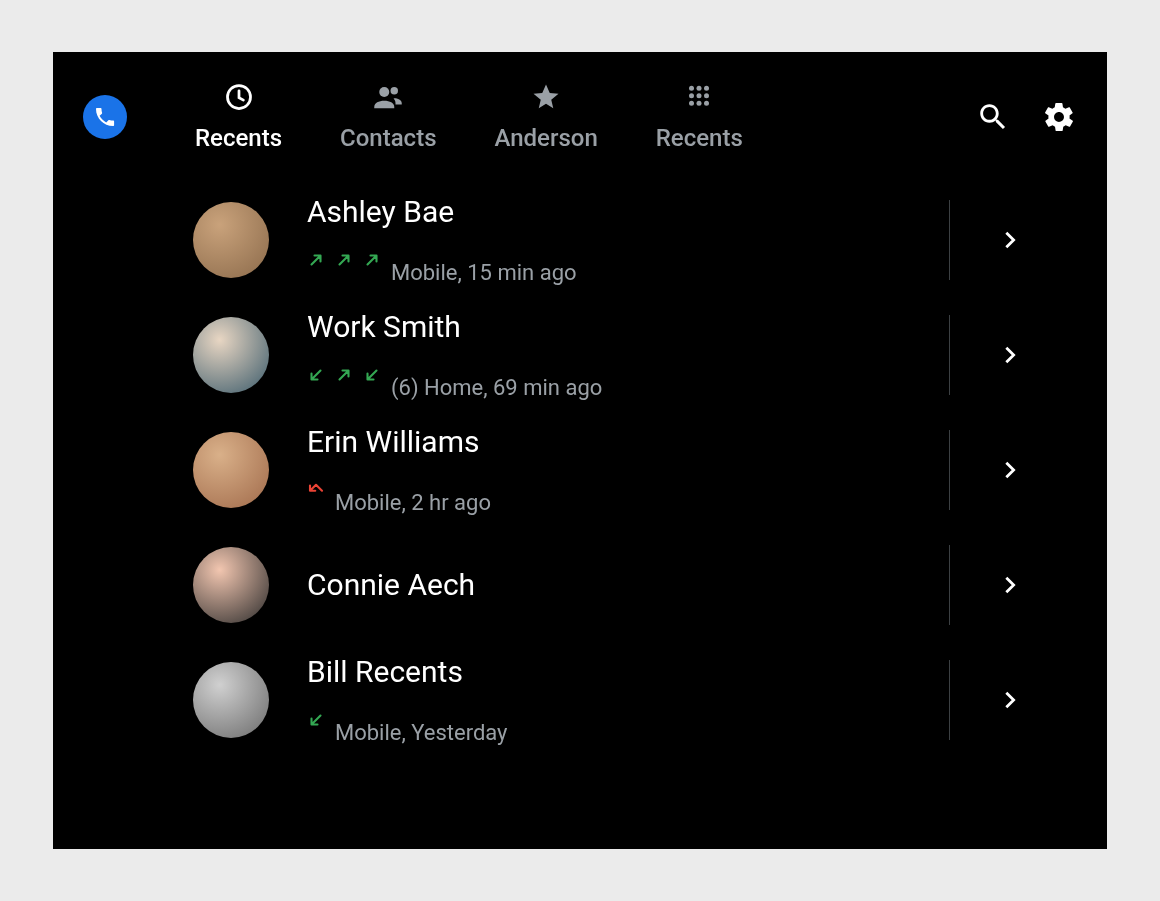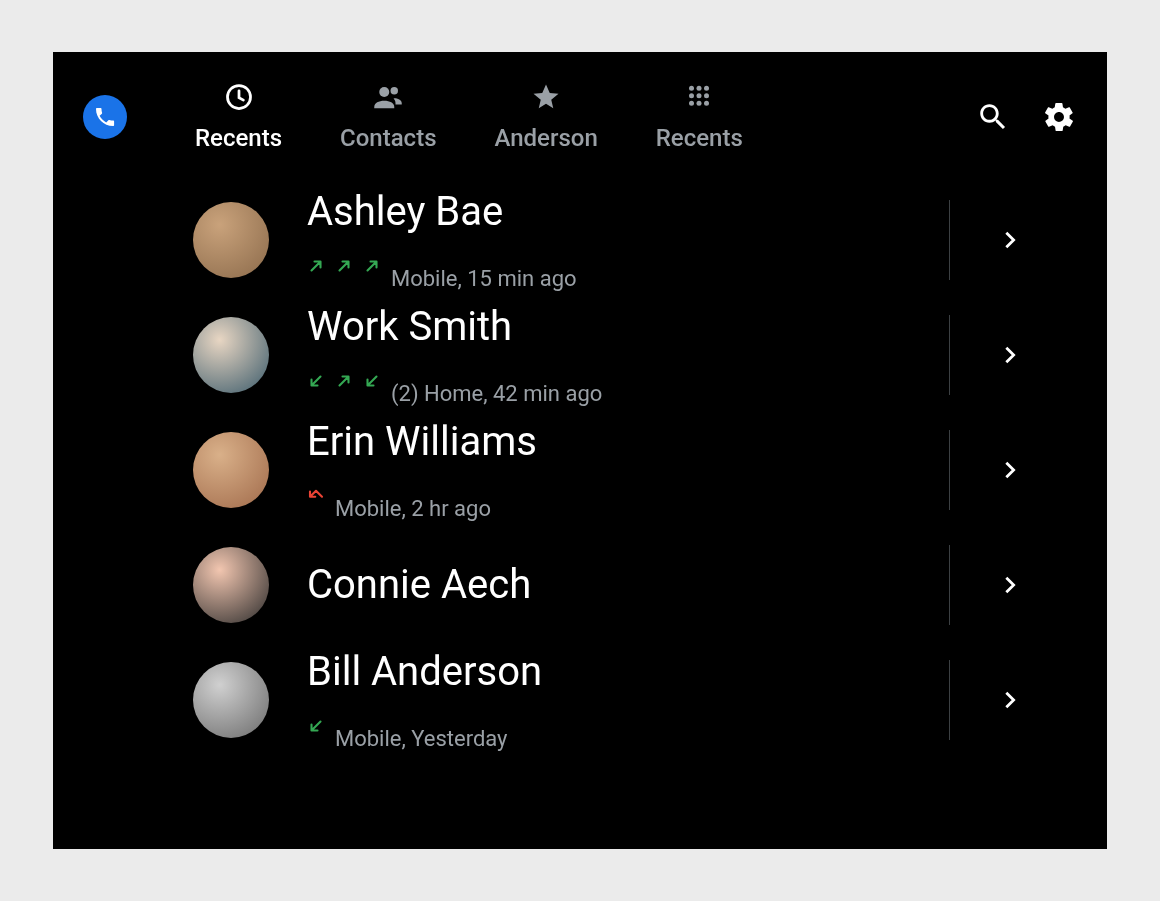--- a/index.html
+++ b/index.html
@@ -83,21 +83,21 @@
     font-weight: 500;
   }
   .row-main {
     flex: 1;
     padding-left: 38px;
     display: flex;
     flex-direction: column;
     justify-content: center;
     gap: 6px;
   }
-  .name { font-size: 40px; font-weight: 400; color: #fff; }
+  .name { font-size: 30px; font-weight: 400; color: #fff; }
   .subline {
     display: flex;
     align-items: center;
     gap: 10px;
     font-size: 22px;
     color: #9aa0a6;
   }
   .call-icons { display: flex; gap: 10px; align-items: center; }
   .call-icons svg { width: 18px; height: 18px; }
   .arrow-out { stroke: #34a853; }
@@ -224,21 +224,21 @@
               <svg viewBox="0 0 24 24">
                 <path class="arrow-in" fill="none" stroke-width="2.8" stroke-linecap="round" stroke-linejoin="round" d="M18 6 6 18M14 18H6v-8"></path>
               </svg>
               <svg viewBox="0 0 24 24">
                 <path class="arrow-out" fill="none" stroke-width="2.8" stroke-linecap="round" stroke-linejoin="round" d="M6 18 18 6M10 6h8v8"></path>
               </svg>
               <svg viewBox="0 0 24 24">
                 <path class="arrow-in" fill="none" stroke-width="2.8" stroke-linecap="round" stroke-linejoin="round" d="M18 6 6 18M14 18H6v-8"></path>
               </svg>
             </span>
-            <span class="subtext">(2) Home, 42 min ago</span>
+            <span class="subtext">(6) Home, 69 min ago</span>
           </div>
         </div>
         <div class="row-detail">
           <svg viewBox="0 0 24 24">
             <path d="M8 4l8 8-8 8"></path>
           </svg>
         </div>
       </div>
       <div class="row">
         <div class="avatar" style="background:radial-gradient(circle at 35% 30%, #d9b089, #a06a4a)"></div>
@@ -266,21 +266,21 @@
         </div>
         <div class="row-detail">
           <svg viewBox="0 0 24 24">
             <path d="M8 4l8 8-8 8"></path>
           </svg>
         </div>
       </div>
       <div class="row">
         <div class="avatar" style="background:radial-gradient(circle at 35% 30%, #d0d0d0, #6a6a6a)"></div>
         <div class="row-main">
-          <div class="name">Bill Anderson</div>
+          <div class="name">Bill Recents</div>
           <div class="subline">
             <span class="call-icons">
               <svg viewBox="0 0 24 24">
                 <path class="arrow-in" fill="none" stroke-width="2.8" stroke-linecap="round" stroke-linejoin="round" d="M18 6 6 18M14 18H6v-8"></path>
               </svg>
             </span>
             <span class="subtext">Mobile, Yesterday</span>
           </div>
         </div>
         <div class="row-detail">

